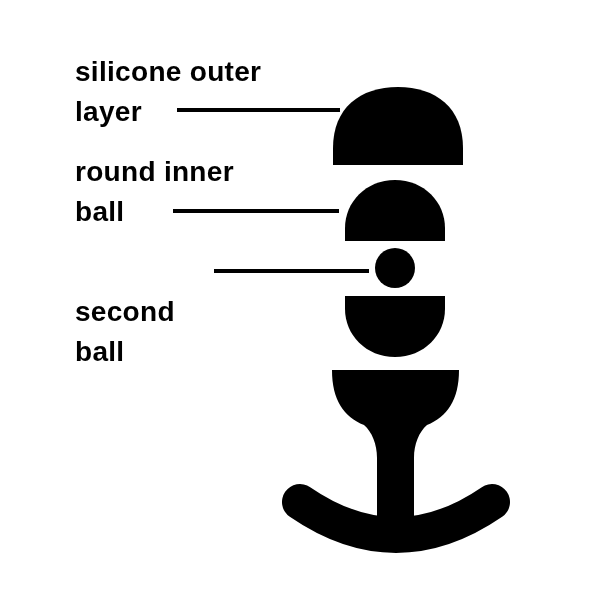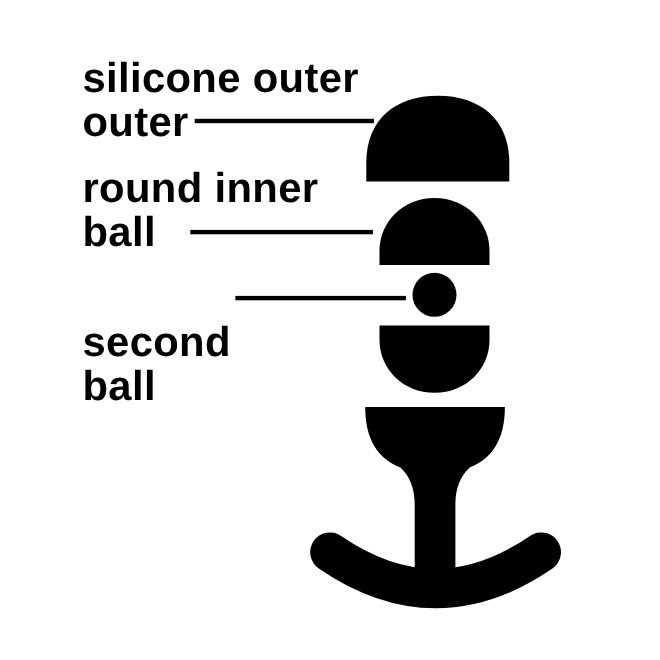--- a/index.html
+++ b/index.html
@@ -12,21 +12,21 @@
     font-family:"Liberation Sans",sans-serif;
   }
   .diagram-svg{position:absolute;left:0;top:0;}
   .diagram-svg .shape{fill:var(--ink);stroke:none;}
   .diagram-svg .leader{fill:var(--ink);}
   .diagram-svg .stroke-shape{fill:none;stroke:var(--ink);stroke-width:36;stroke-linecap:round;}
   .label{
     position:absolute;
     color:var(--ink);
     font-weight:700;
-    font-size:38px;
+    font-size:28px;
     line-height:40px;
     letter-spacing:0.3px;
     white-space:nowrap;
   }
   .label span{display:block;}
   .label-1{left:75px;top:52px;}
   .label-2{left:75px;top:152px;}
   .label-3{left:75px;top:252px;margin-top:40px;}
 </style>
 </head>
@@ -48,21 +48,21 @@
 
     <path class="shape" d="M345,296 L345,309 C345,335 366,357 395,357 C424,357 445,335 445,309 L445,296 Z"></path>
 
     <path class="shape" d="M332,370 H459 C459,400 447,417 427,425 C419,432 414,444 414,458 V524 H377 V458 C377,444 372,432 364,425 C344,417 332,400 332,370 Z"></path>
 
     <path class="stroke-shape" d="M300,502 Q396,568 492,502"></path>
   </svg>
 
   <div class="label label-1">
     <span>silicone outer</span>
-    <span>outer</span>
+    <span>layer</span>
   </div>
 
   <div class="label label-2">
     <span>round inner</span>
     <span>ball</span>
   </div>
 
   <div class="label label-3">
     <span>second</span>
     <span>ball</span>

